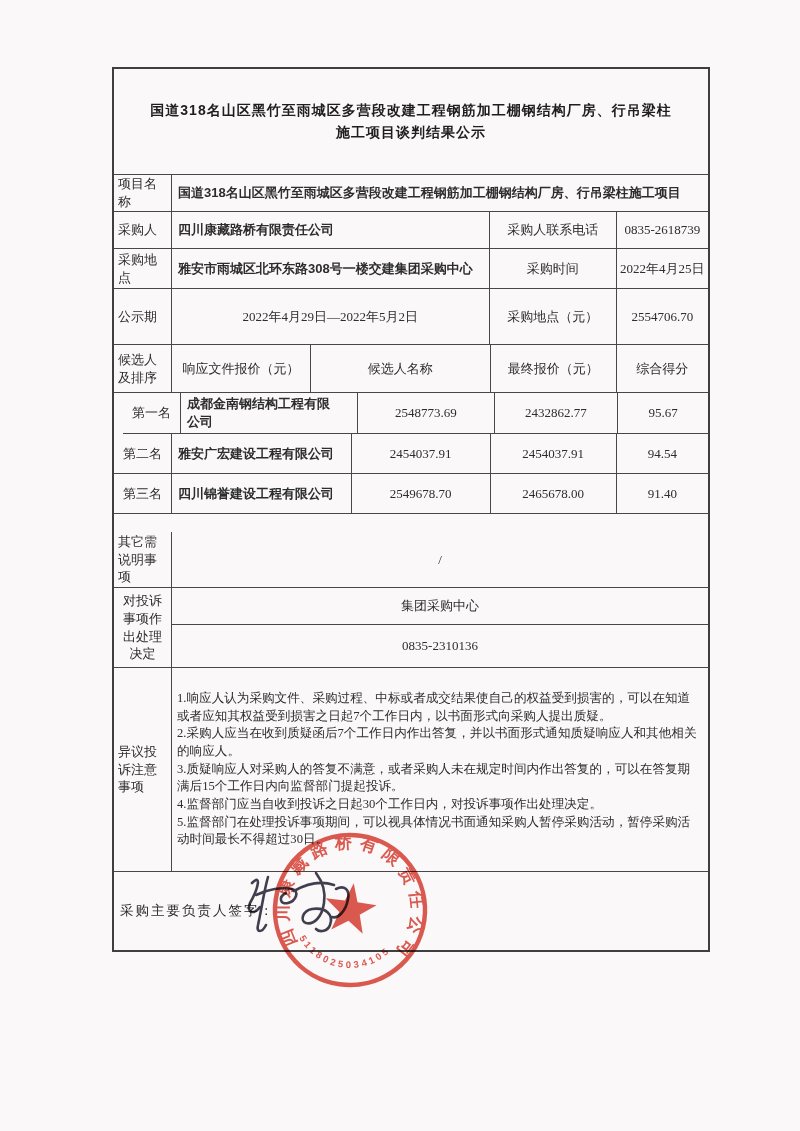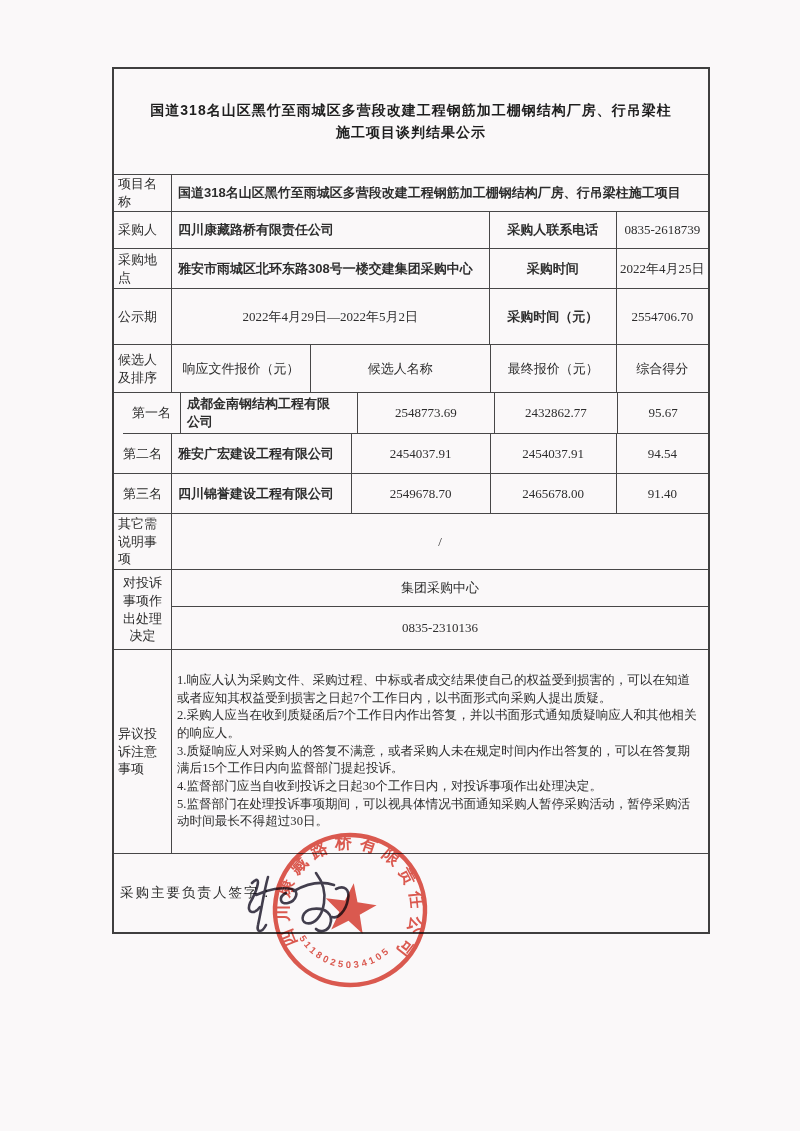--- a/index.html
+++ b/index.html
@@ -50,27 +50,27 @@
     color: #1e1e1e;
   }
   .r-project { height: 37px; }
   .r-purchaser { height: 37px; }
   .r-location { height: 40px; }
   .r-publicity { height: 56px; }
   .r-cand-header { height: 48px; }
   .r-cand1 { height: 41px; margin-left: 9px; }
   .r-cand2 { height: 40px; }
   .r-cand3 { height: 40px; }
-  .r-other { height: 56px; }
+  .r-other { height: 56px; margin-top: 18px; }
   .r-supervision { height: 80px; }
   .r-complaint { height: 204px; }
   .r-signature { height: 78px; border-bottom: none; }
 
   .w-val { width: 320px; }
-  .w-key { width: 128px; font-weight: bold; }
+  .w-key { width: 128px; }
   .w-val2 { width: 92px; }
   .c-name { width: 181px; }
   .c-doc { width: 140px; }
   .c-final { width: 127px; }
   .c-score { width: 92px; }
 
   .sup-right { width: 540px; display: flex; flex-direction: column; }
   .sup-sub1 { height: 37px; border-bottom: 1.5px solid #474747; display: flex; align-items: center; justify-content: center; font-size: 13px; }
   .sup-sub2 { height: 41.5px; display: flex; align-items: center; justify-content: center; font-size: 13px; }
 
@@ -131,21 +131,21 @@
     <div class="row r-location">
       <div class="cell label-cell">采购地点</div>
       <div class="cell left-pad heiti w-val">雅安市雨城区北环东路308号一楼交建集团采购中心</div>
       <div class="cell center w-key">采购时间</div>
       <div class="cell center w-val2">2022年4月25日</div>
     </div>
 
     <div class="row r-publicity">
       <div class="cell label-cell">公示期</div>
       <div class="cell center w-val">2022年4月29日—2022年5月2日</div>
-      <div class="cell center w-key">采购时间（元）</div>
+      <div class="cell center w-key">采购地点（元）</div>
       <div class="cell center w-val2">2554706.70</div>
     </div>
 
     <div class="row r-cand-header">
       <div class="cell label-cell">候选人及排序</div>
       <div class="cell center c-doc">响应文件报价（元）</div>
       <div class="cell center c-name">候选人名称</div>
       <div class="cell center c-final">最终报价（元）</div>
       <div class="cell center c-score">综合得分</div>
     </div>

